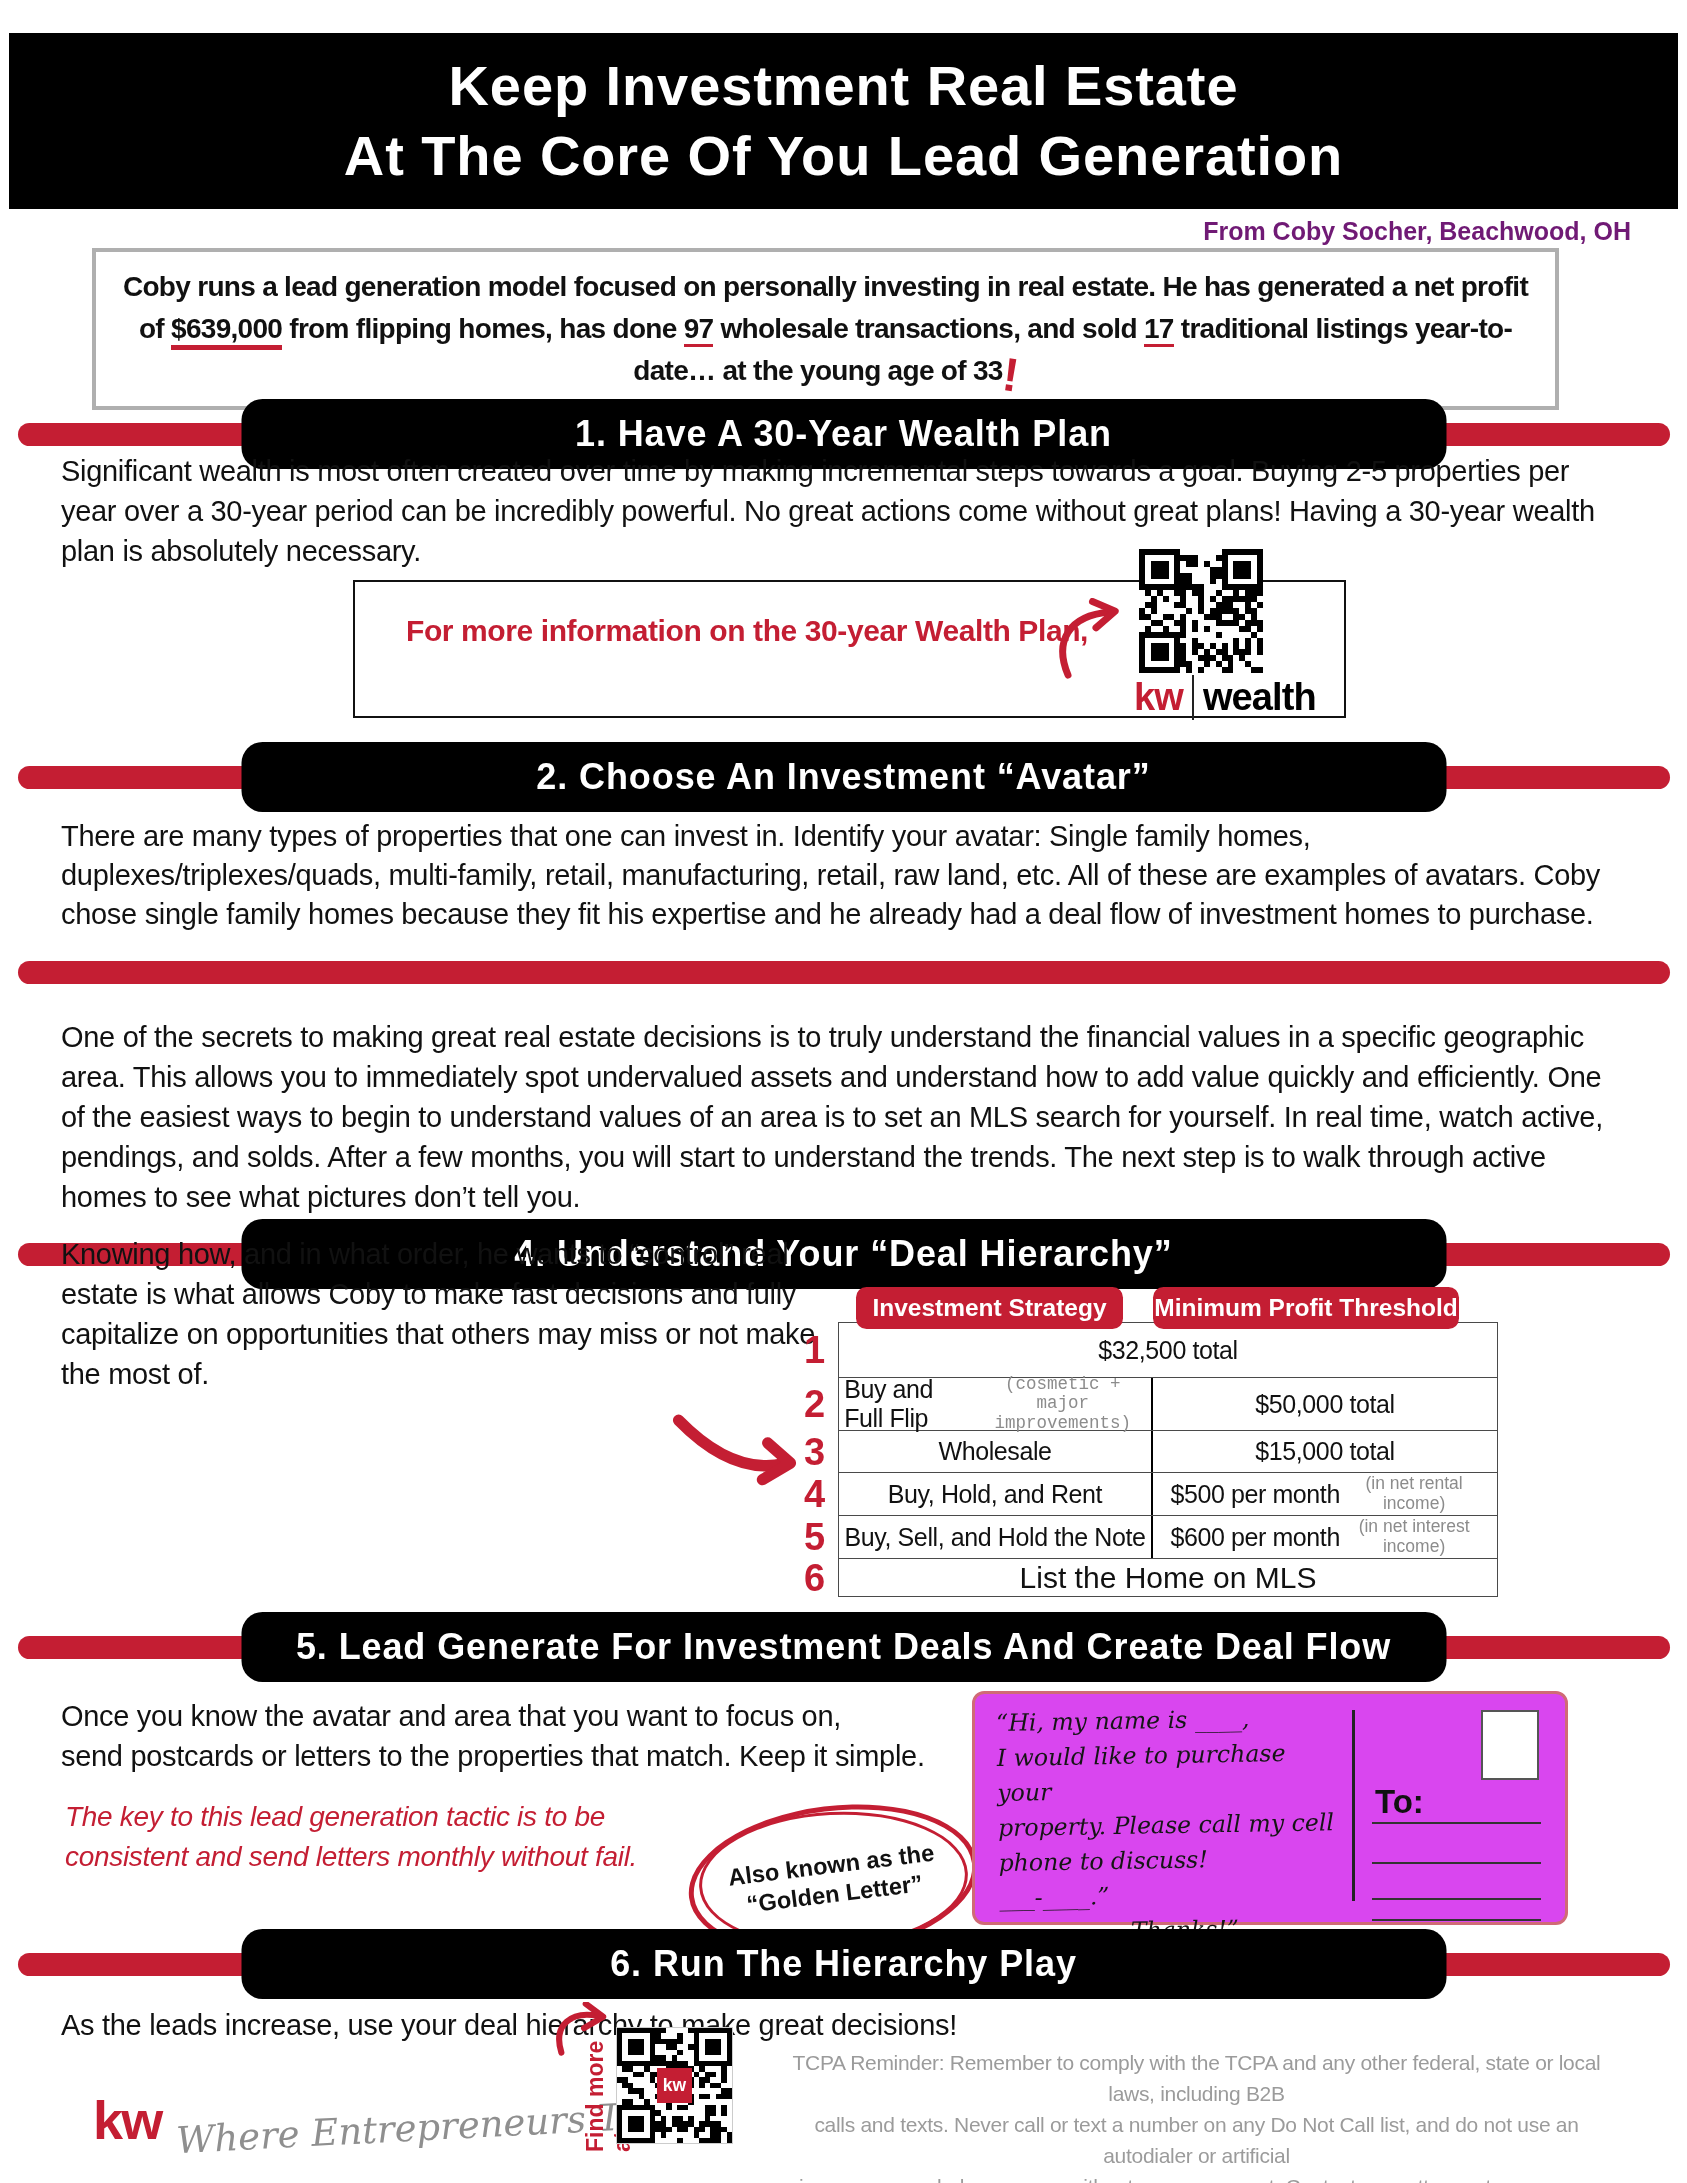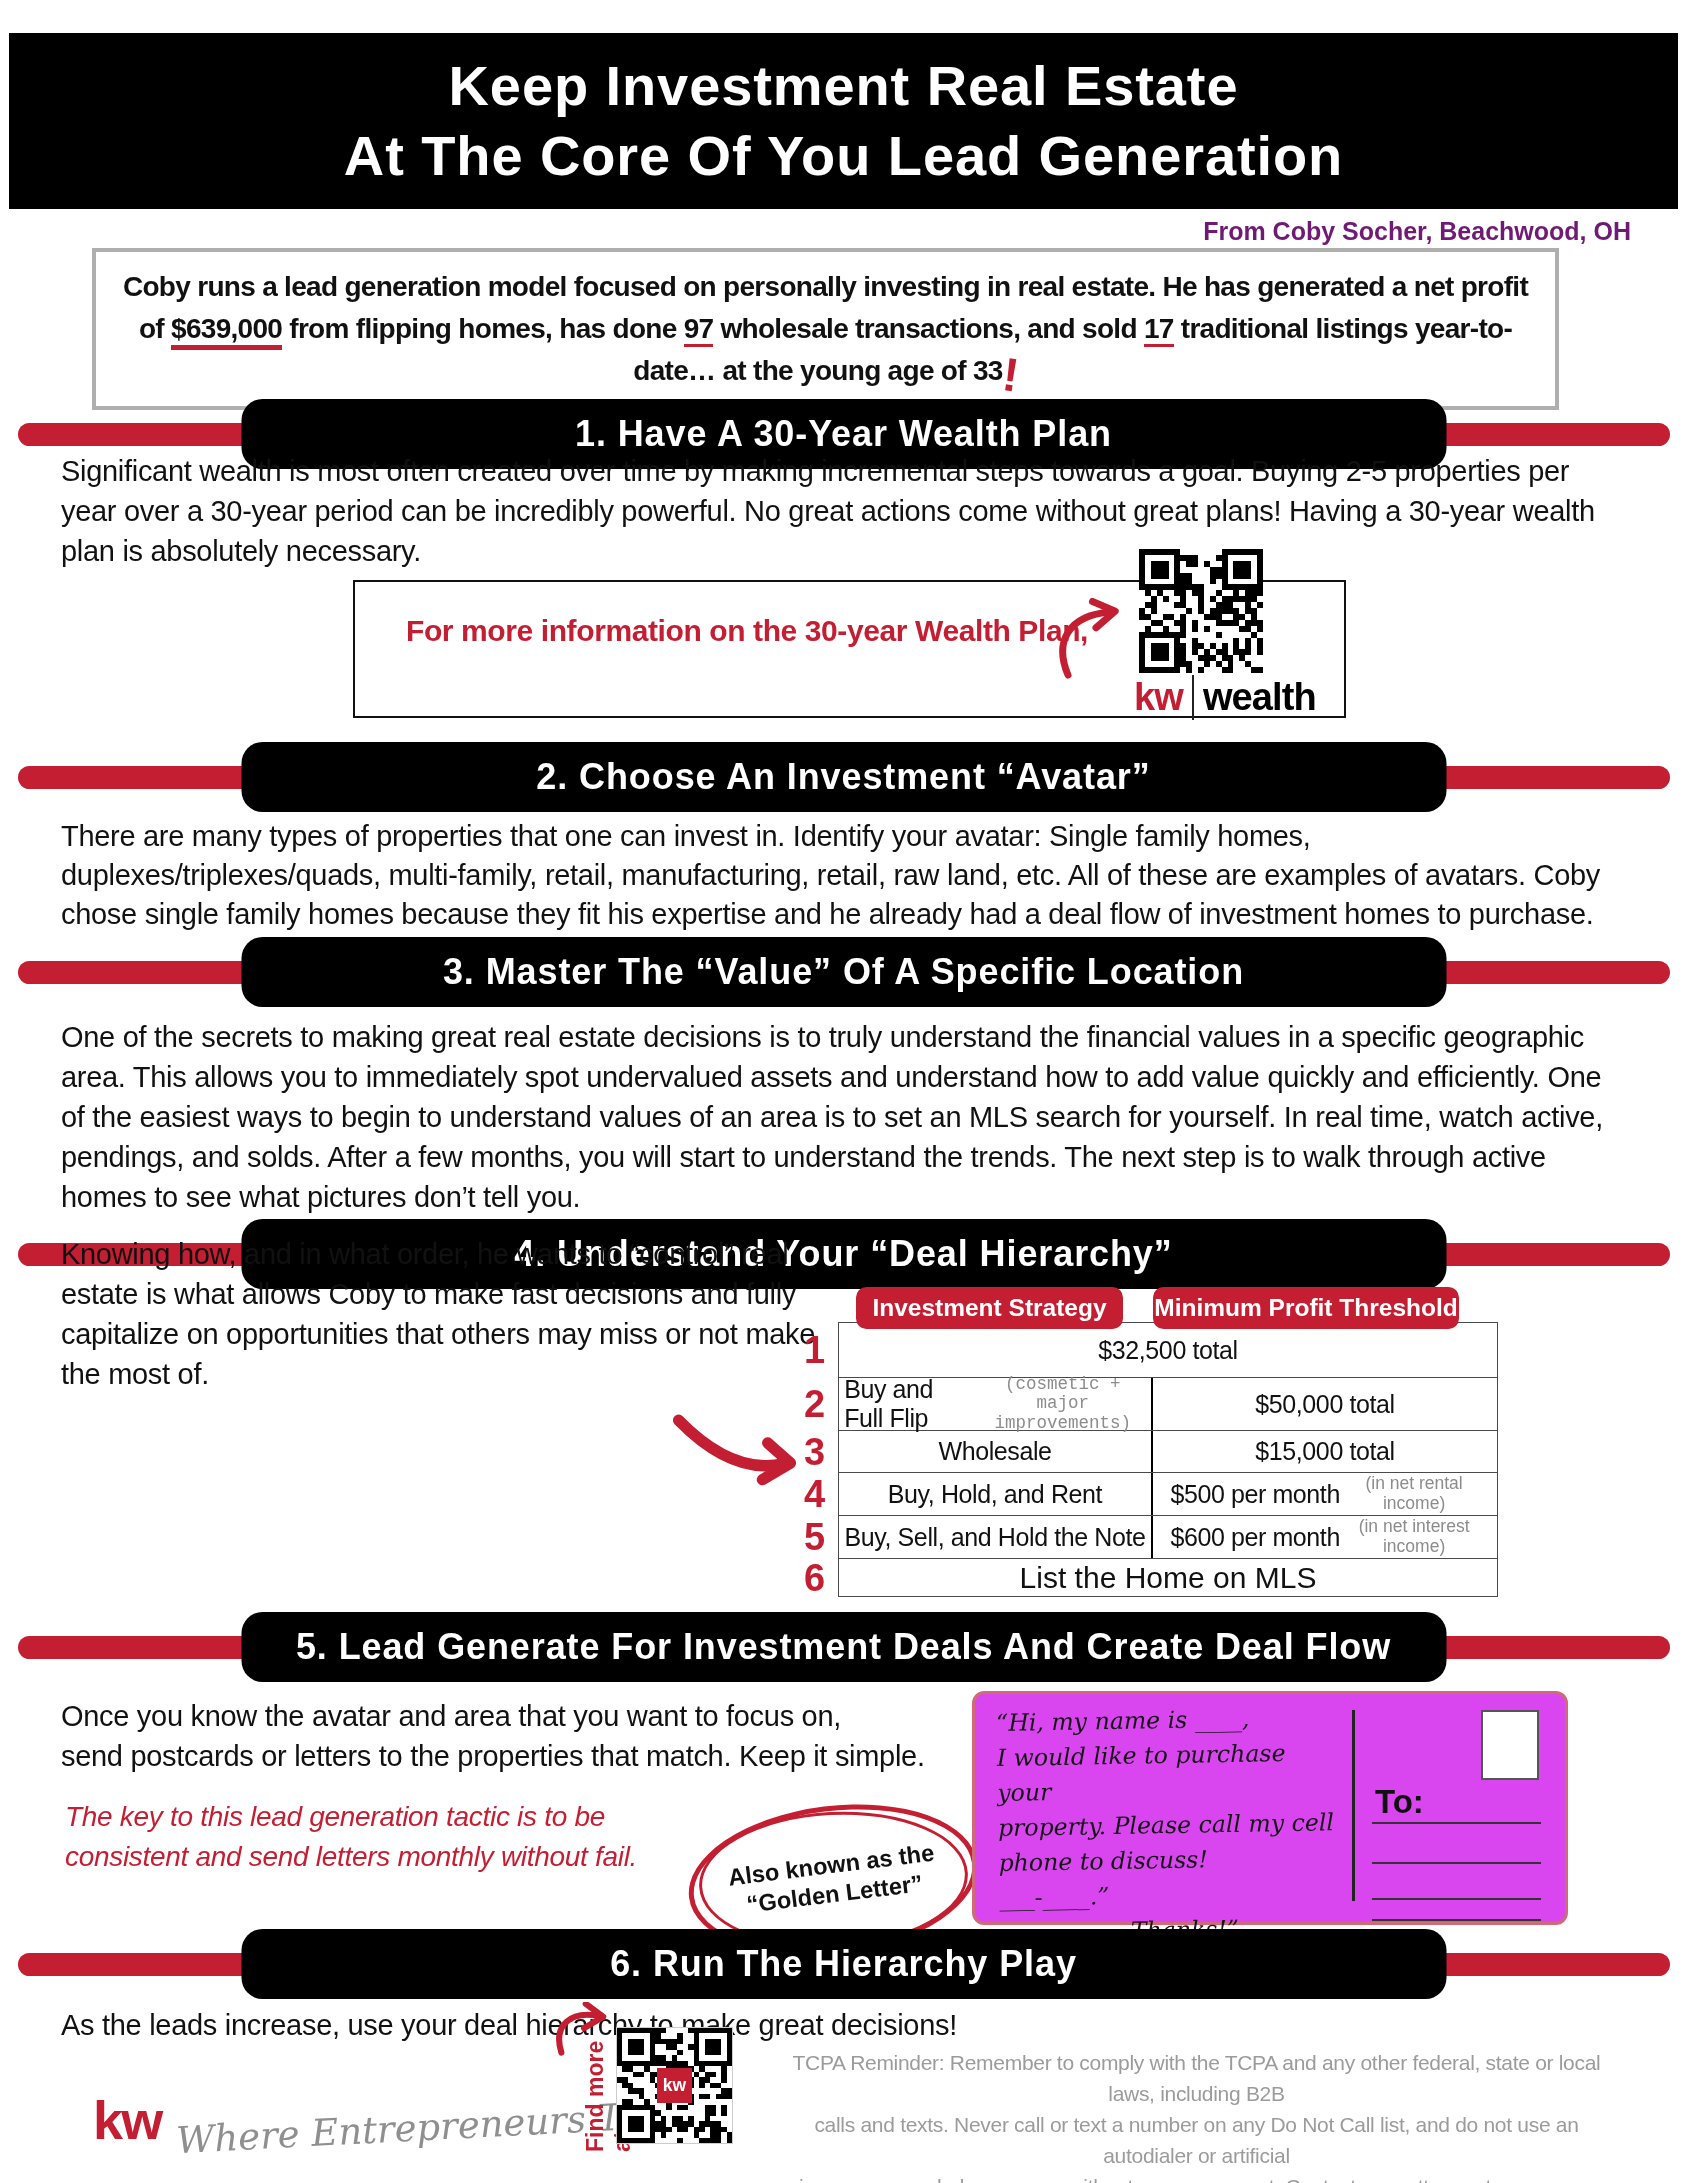--- a/index.html
+++ b/index.html
@@ -588,23 +588,20 @@
   <div class="sec" style="top:742px">
     <div class="sec-bar"></div>
     <div class="sec-box">
         <span>2. Choose An Investment “Avatar”</span>
       </div>
   </div>
   <div class="para" style="top:817px;line-height:39px">There are many types of properties that one can invest in. Identify your avatar: Single family homes, duplexes/triplexes/quads, multi-family, retail, manufacturing, retail, raw land, etc. All of these are examples of avatars. Coby chose single family homes because they fit his expertise and he already had a deal flow of investment homes to purchase.</div>
 
   <div class="sec" style="top:937px">
     <div class="sec-bar"></div>
-    <div class="sec-box">
-        <span>3. Master The “Value” Of A Specific Location</span>
-      </div>
   </div>
   <div class="para" style="top:1017px">One of the secrets to making great real estate decisions is to truly understand the financial values in a specific geographic area. This allows you to immediately spot undervalued assets and understand how to add value quickly and efficiently. One of the easiest ways to begin to understand values of an area is to set an MLS search for yourself. In real time, watch active, pendings, and solds. After a few months, you will start to understand the trends. The next step is to walk through active homes to see what pictures don’t tell you.</div>
 
   <div class="sec" style="top:1219px">
     <div class="sec-bar"></div>
     <div class="sec-box">
         <span>4. Understand Your “Deal Hierarchy”</span>
       </div>
   </div>
   <div class="para" style="top:1234px;width:760px;right:auto">Knowing how, and in what order, he wants to “control” real estate is what allows Coby to make fast decisions and fully capitalize on opportunities that others may miss or not make the most of.</div>

